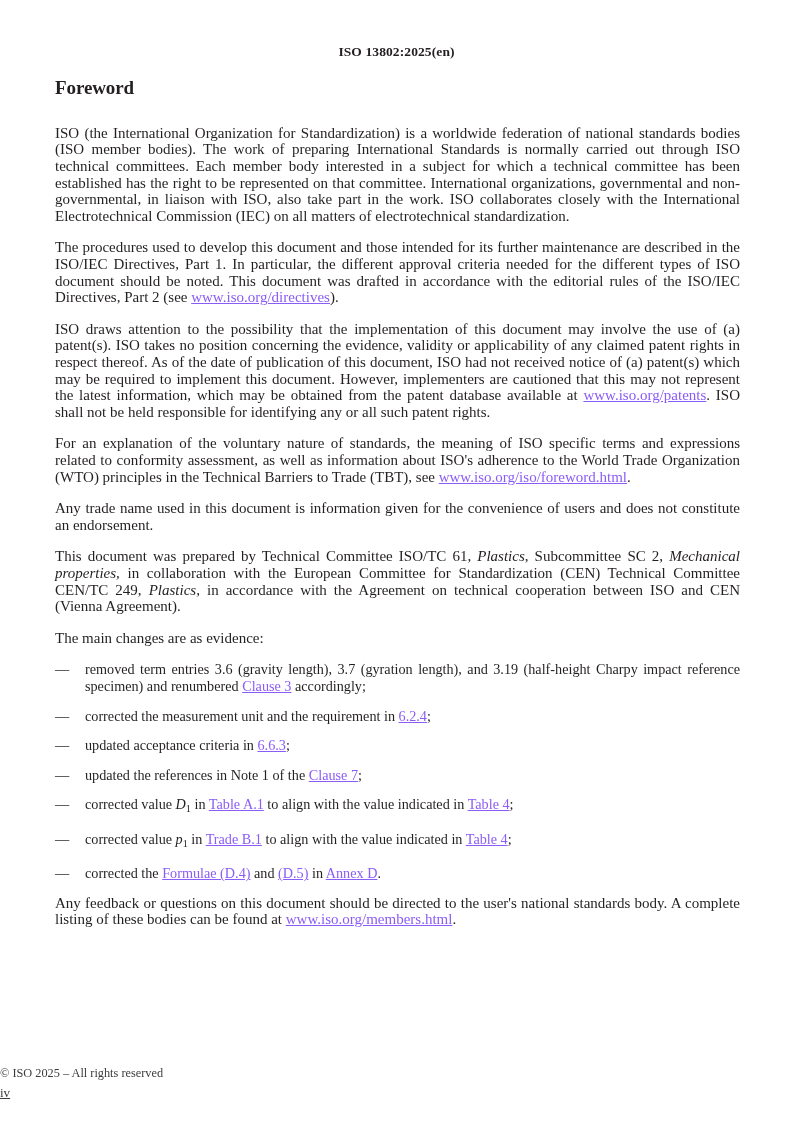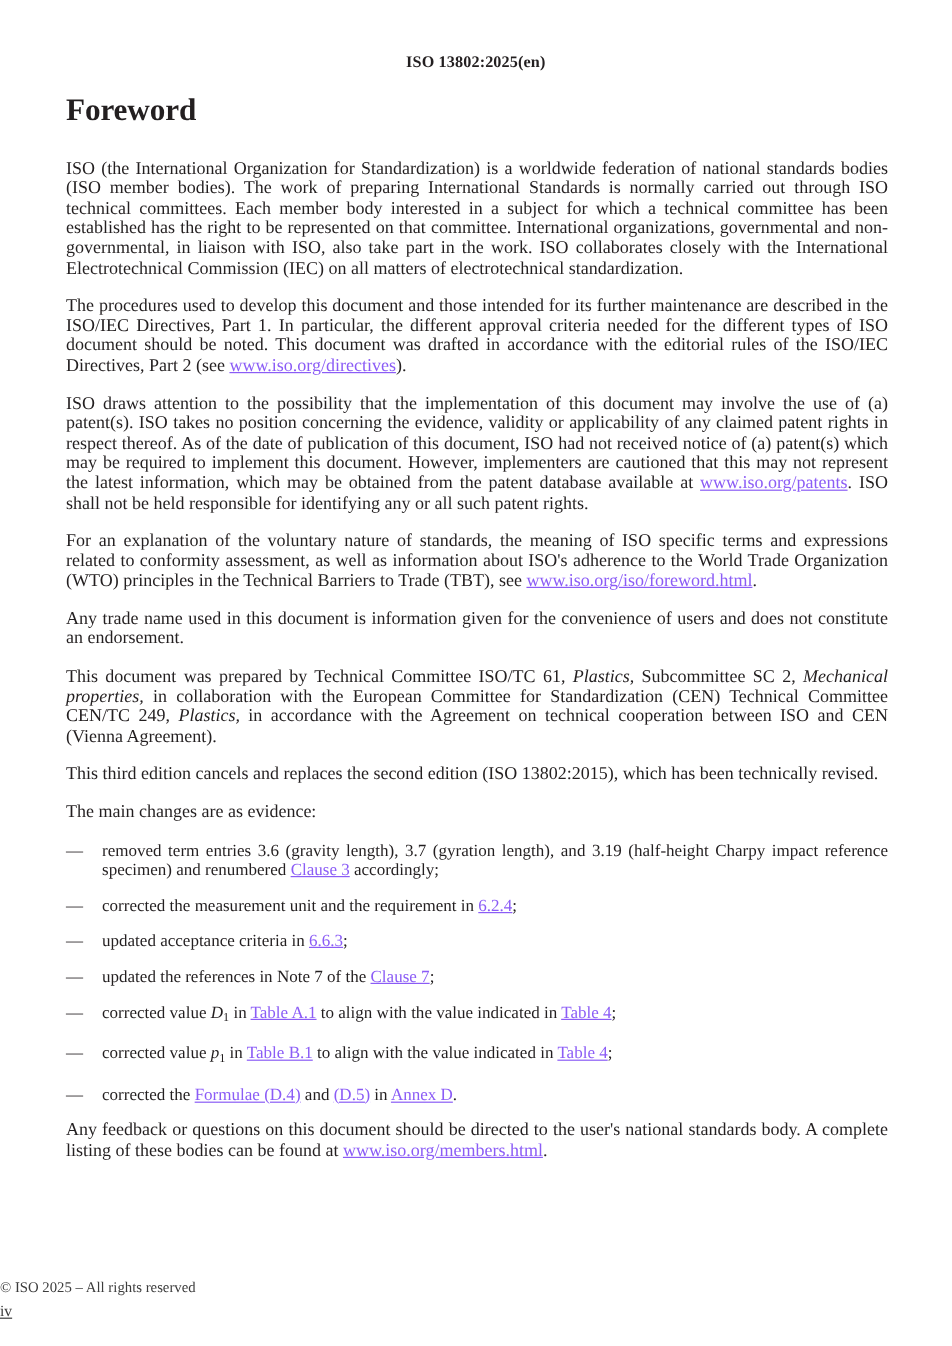--- a/index.html
+++ b/index.html
@@ -31,21 +31,21 @@
   }
 
   .content {
     position: absolute;
     left: 55px;
     top: 78px;
     width: 685px;
   }
 
   h1.title {
-    font-size: 26px;
+    font-size: 19px;
     font-weight: bold;
     margin: 0 0 26px 0;
     line-height: 1.1;
     letter-spacing: -0.1px;
     color: #231f20;
   }
 
   p.para {
     font-size: 15px;
     line-height: 16.6px;
@@ -122,48 +122,47 @@
     <p class="para"><span>The procedures used to develop this document and those intended for its further maintenance are described in the ISO/IEC Directives, Part 1. In particular, the different approval criteria needed for the different types of ISO document should be noted. This document was drafted in accordance with the editorial rules of the ISO/IEC Directives, Part 2 (see </span><a class="link" href="#">www.iso.org/directives</a><span>).</span></p>
 
     <p class="para"><span>ISO draws attention to the possibility that the implementation of this document may involve the use of (a) patent(s). ISO takes no position concerning the evidence, validity or applicability of any claimed patent rights in respect thereof. As of the date of publication of this document, ISO had not received notice of (a) patent(s) which may be required to implement this document. However, implementers are cautioned that this may not represent the latest information, which may be obtained from the patent database available at </span><a class="link" href="#">www.iso.org/patents</a><span>. ISO shall not be held responsible for identifying any or all such patent rights.</span></p>
 
     <p class="para"><span>For an explanation of the voluntary nature of standards, the meaning of ISO specific terms and expressions related to conformity assessment, as well as information about ISO's adherence to the World Trade Organization (WTO) principles in the Technical Barriers to Trade (TBT), see </span><a class="link" href="#">www.iso.org/iso/foreword.html</a><span>.</span></p>
 
     <p class="para">Any trade name used in this document is information given for the convenience of users and does not constitute an endorsement.</p>
 
     <p class="para"><span>This document was prepared by Technical Committee ISO/TC 61, </span><span class="italic">Plastics</span><span>, Subcommittee SC 2, </span><span class="italic">Mechanical properties,</span><span> in collaboration with the European Committee for Standardization (CEN) Technical Committee CEN/TC 249, </span><span class="italic">Plastics,</span><span> in accordance with the Agreement on technical cooperation between ISO and CEN (Vienna Agreement).</span></p>
 
-    <p class="para">This third edition cancels and replaces the second edition (ISO 13802:2015), which has been technically revised.</p>
 
     <p class="para">The main changes are as evidence:</p>
 
     <ul class="changes">
 
       <li>
         <span class="dash">—</span><span>removed term entries 3.6 (gravity length), 3.7 (gyration length), and 3.19 (half-height Charpy impact reference specimen) and renumbered </span><a class="link" href="#">Clause 3</a><span> accordingly;</span>
       </li>
 
       <li>
         <span class="dash">—</span><span>corrected the measurement unit and the requirement in </span><a class="link" href="#">6.2.4</a><span>;</span>
       </li>
 
       <li>
         <span class="dash">—</span><span>updated acceptance criteria in </span><a class="link" href="#">6.6.3</a><span>;</span>
       </li>
 
       <li>
-        <span class="dash">—</span><span>updated the references in Note 7 of the </span><a class="link" href="#">Clause 7</a><span>;</span>
+        <span class="dash">—</span><span>updated the references in Note 1 of the </span><a class="link" href="#">Clause 7</a><span>;</span>
       </li>
 
       <li>
         <span class="dash">—</span><span>corrected value </span><span class="var"><span>D</span><sub>1</sub></span><span> in </span><a class="link" href="#">Table A.1</a><span> to align with the value indicated in </span><a class="link" href="#">Table 4</a><span>;</span>
       </li>
 
       <li>
-        <span class="dash">—</span><span>corrected value </span><span class="var"><span>p</span><sub>1</sub></span><span> in </span><a class="link" href="#">Table B.1</a><span> to align with the value indicated in </span><a class="link" href="#">Table 4</a><span>;</span>
+        <span class="dash">—</span><span>corrected value </span><span class="var"><span>p</span><sub>1</sub></span><span> in </span><a class="link" href="#">Trade B.1</a><span> to align with the value indicated in </span><a class="link" href="#">Table 4</a><span>;</span>
       </li>
 
       <li>
         <span class="dash">—</span><span>corrected the </span><a class="link" href="#">Formulae (D.4)</a><span> and </span><a class="link" href="#">(D.5)</a><span> in </span><a class="link" href="#">Annex D</a><span>.</span>
       </li>
 
     </ul>
 
     <p class="para"><span>Any feedback or questions on this document should be directed to the user's national standards body. A complete listing of these bodies can be found at </span><a class="link" href="#">www.iso.org/members.html</a><span>.</span></p>
 

